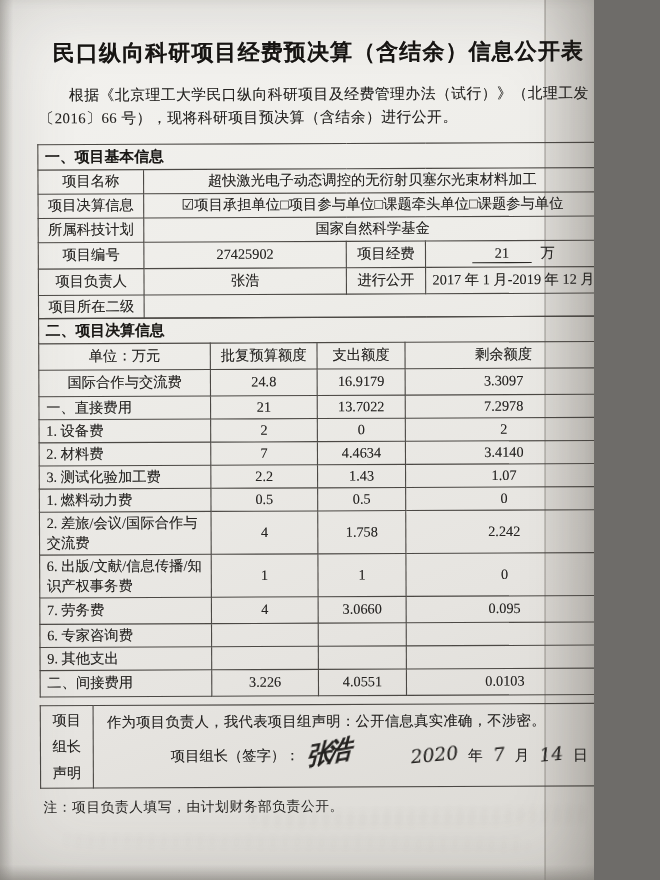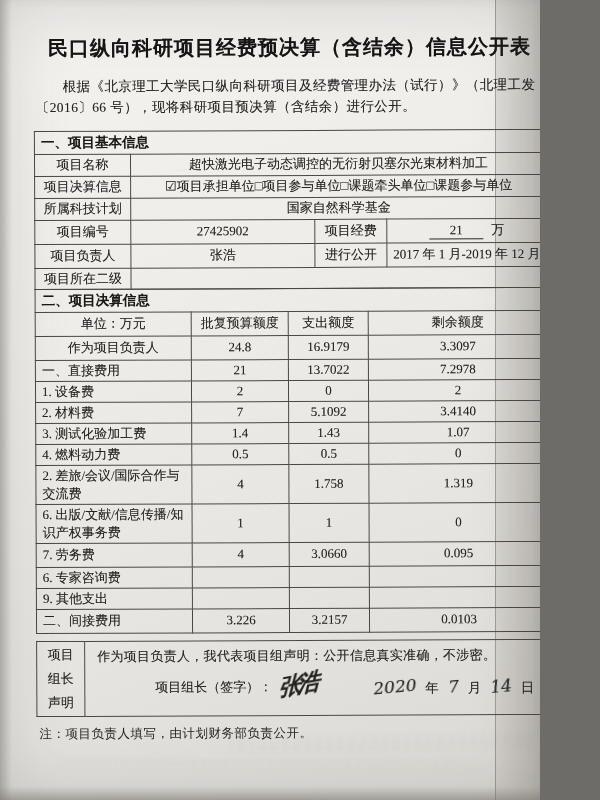--- a/index.html
+++ b/index.html
@@ -123,60 +123,60 @@
           <tr class="sec">
         <td colspan="4">二、项目决算信息</td>
       </tr>
       <tr class="h26">
         <td class="c">单位：万元</td>
         <td class="c">批复预算额度</td>
         <td class="c">支出额度</td>
         <td class="c">剩余额度</td>
       </tr>
       <tr class="h26">
-        <td class="c">作为项目负责人</td>
+        <td class="c">国际合作与交流费</td>
         <td class="c">24.8</td>
         <td class="c">16.9179</td>
         <td class="c">3.3097</td>
       </tr>
       <tr class="h23">
         <td class="l">一、直接费用</td>
         <td class="c">21</td>
         <td class="c">13.7022</td>
         <td class="c">7.2978</td>
       </tr>
       <tr class="h23">
         <td class="l">1. 设备费</td>
         <td class="c">2</td>
         <td class="c">0</td>
         <td class="c">2</td>
       </tr>
       <tr class="h23">
         <td class="l">2. 材料费</td>
         <td class="c">7</td>
-        <td class="c">5.1092</td>
+        <td class="c">4.4634</td>
         <td class="c">3.4140</td>
       </tr>
       <tr class="h23">
         <td class="l">3. 测试化验加工费</td>
-        <td class="c">1.4</td>
+        <td class="c">2.2</td>
         <td class="c">1.43</td>
         <td class="c">1.07</td>
       </tr>
       <tr class="h23">
-        <td class="l">4. 燃料动力费</td>
+        <td class="l">1. 燃料动力费</td>
         <td class="c">0.5</td>
         <td class="c">0.5</td>
         <td class="c">0</td>
       </tr>
       <tr>
         <td class="l">2. 差旅/会议/国际合作与交流费</td>
         <td class="c">4</td>
         <td class="c">1.758</td>
-        <td class="c">1.319</td>
+        <td class="c">2.242</td>
       </tr>
       <tr>
         <td class="l">6. 出版/文献/信息传播/知识产权事务费</td>
         <td class="c">1</td>
         <td class="c">1</td>
         <td class="c">0</td>
       </tr>
       <tr class="h26">
         <td class="l">7. 劳务费</td>
         <td class="c">4</td>
@@ -191,21 +191,21 @@
       </tr>
       <tr class="h20">
         <td class="l">9. 其他支出</td>
         <td class="c"></td>
         <td class="c"></td>
         <td class="c"></td>
       </tr>
       <tr class="h26">
         <td class="l">二、间接费用</td>
         <td class="c">3.226</td>
-        <td class="c">3.2157</td>
+        <td class="c">4.0551</td>
         <td class="c">0.0103</td>
       </tr>
     </tbody>
       </table>
 
     <table class="decl">
       <colgroup>
           <col style="width:48px">
           <col style="width:464px">
         </colgroup>

